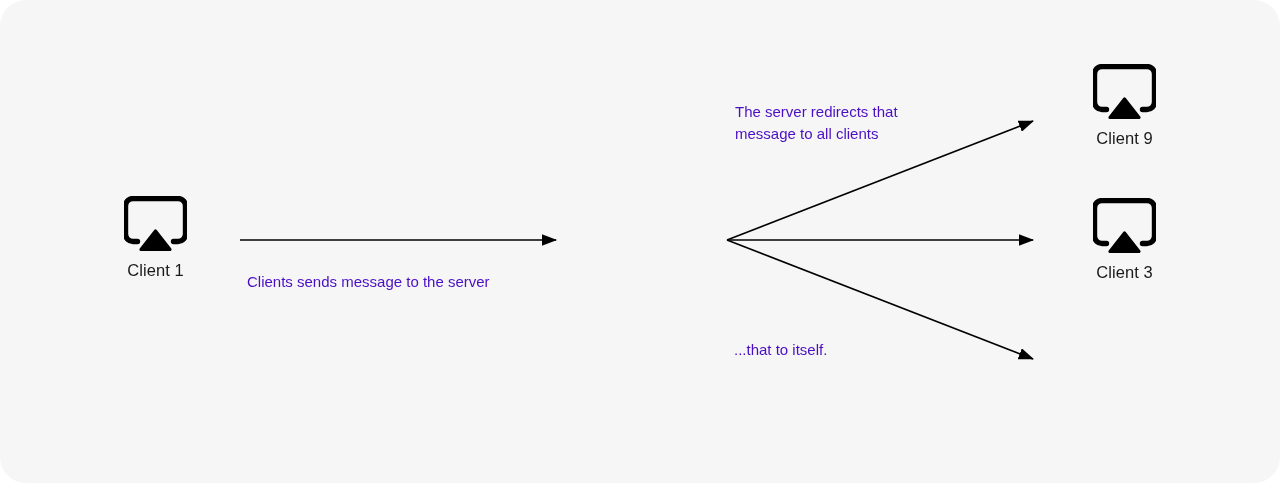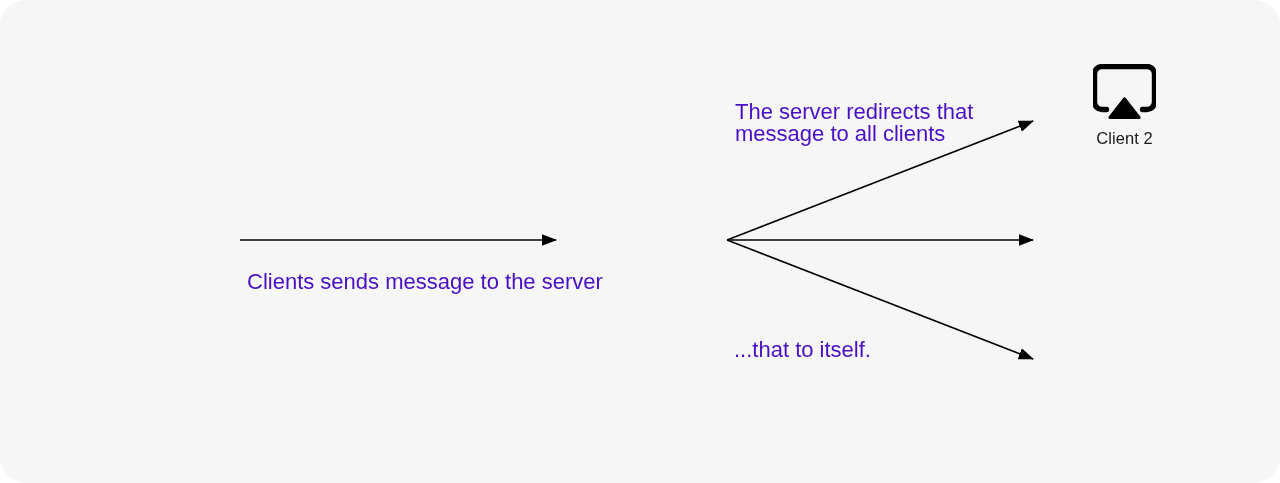--- a/index.html
+++ b/index.html
@@ -64,21 +64,21 @@
   #node-client-1 { left: 108px; top: 196px; width: 95px; }
   #node-client-2 { left: 1077px; top: 64px;  width: 95px; }
   #node-client-3 { left: 1077px; top: 198px; width: 95px; }
   #node-client-4 { left: 1077px; top: 332px; width: 95px; }
   #node-server   { left: 592px;  top: 172px; width: 95px; }
 
   
   .annotation {
     position: absolute;
     color: #4a0fc4;
-    font-size: 22px;
+    font-size: 15px;
     line-height: 22px;
     white-space: pre-line;
   }
 
   #label-client-to-server {
     left: 247px;
     top: 271px;
   }
   #label-server-redirects {
     left: 735px;
@@ -105,32 +105,50 @@
 
     <line x1="240" y1="240" x2="556" y2="240" stroke="#000000" stroke-width="1.7" marker-end="url(#arrowhead)"></line>
 
     <line x1="727" y1="240" x2="1033" y2="121" stroke="#000000" stroke-width="1.7" marker-end="url(#arrowhead)"></line>
 
     <line x1="727" y1="240" x2="1033" y2="240" stroke="#000000" stroke-width="1.7" marker-end="url(#arrowhead)"></line>
 
     <line x1="727" y1="240" x2="1033" y2="359" stroke="#000000" stroke-width="1.7" marker-end="url(#arrowhead)"></line>
   </svg>
 
+  <div class="node" id="node-client-1">
+    <span class="node-icon">
+      <svg width="63" height="56" viewBox="0 0 63 56" xmlns="http://www.w3.org/2000/svg">
+        <path d="M13.5 45.5 H9 A7.5 7.5 0 0 1 1.5 38 V10 A7.5 7.5 0 0 1 9 2.5 H54 A7.5 7.5 0 0 1 61.5 10 V38 A7.5 7.5 0 0 1 54 45.5 H49.5" fill="none" stroke="#000000" stroke-width="5.4" stroke-linecap="round" stroke-linejoin="round"></path>
+        <path d="M31.5 35 L46 53.5 H17 Z" fill="#000000" stroke="#000000" stroke-width="3.2" stroke-linejoin="round"></path>
+      </svg>
+    </span>
+    <span class="node-label">Client 1</span>
+  </div>
 
 
   <div class="node" id="node-client-2">
     <span class="node-icon">
       <svg width="63" height="56" viewBox="0 0 63 56" xmlns="http://www.w3.org/2000/svg">
         <path d="M13.5 45.5 H9 A7.5 7.5 0 0 1 1.5 38 V10 A7.5 7.5 0 0 1 9 2.5 H54 A7.5 7.5 0 0 1 61.5 10 V38 A7.5 7.5 0 0 1 54 45.5 H49.5" fill="none" stroke="#000000" stroke-width="5.4" stroke-linecap="round" stroke-linejoin="round"></path>
         <path d="M31.5 35 L46 53.5 H17 Z" fill="#000000" stroke="#000000" stroke-width="3.2" stroke-linejoin="round"></path>
       </svg>
     </span>
-    <span class="node-label">Client 2</span>
+    <span class="node-label">Client 9</span>
   </div>
 
+  <div class="node" id="node-client-3">
+    <span class="node-icon">
+      <svg width="63" height="56" viewBox="0 0 63 56" xmlns="http://www.w3.org/2000/svg">
+        <path d="M13.5 45.5 H9 A7.5 7.5 0 0 1 1.5 38 V10 A7.5 7.5 0 0 1 9 2.5 H54 A7.5 7.5 0 0 1 61.5 10 V38 A7.5 7.5 0 0 1 54 45.5 H49.5" fill="none" stroke="#000000" stroke-width="5.4" stroke-linecap="round" stroke-linejoin="round"></path>
+        <path d="M31.5 35 L46 53.5 H17 Z" fill="#000000" stroke="#000000" stroke-width="3.2" stroke-linejoin="round"></path>
+      </svg>
+    </span>
+    <span class="node-label">Client 3</span>
+  </div>
 
 
   <div class="annotation" id="label-client-to-server">Clients sends message to the server</div>
 
   <div class="annotation" id="label-server-redirects">The server redirects that
 message to all clients</div>
 
   <div class="annotation" id="label-even-to-itself">...that to itself.</div>
 
 </div>

